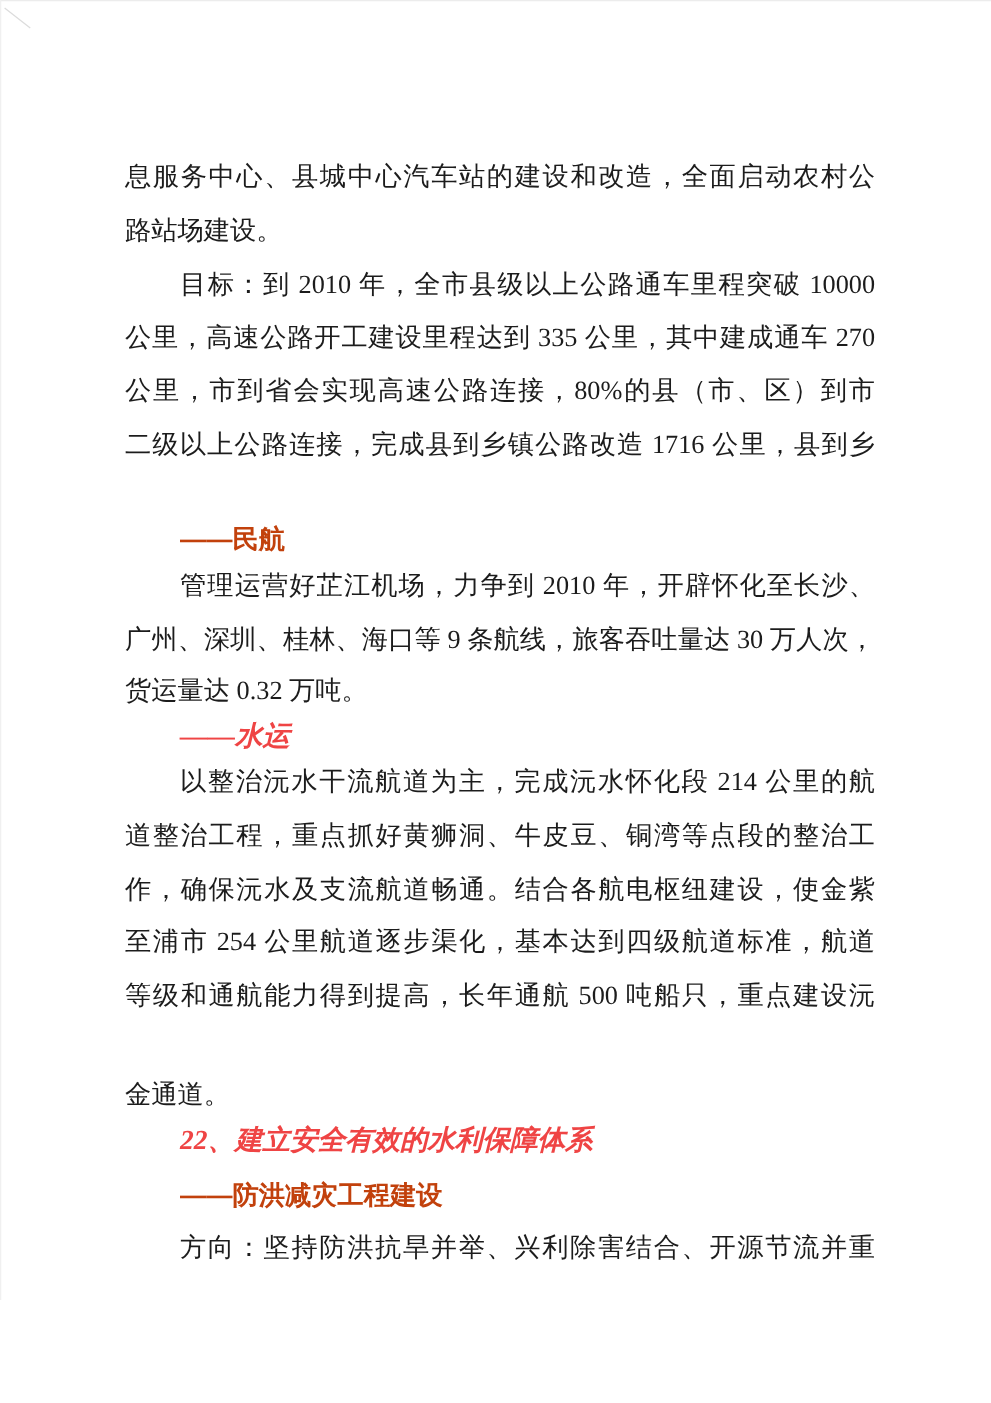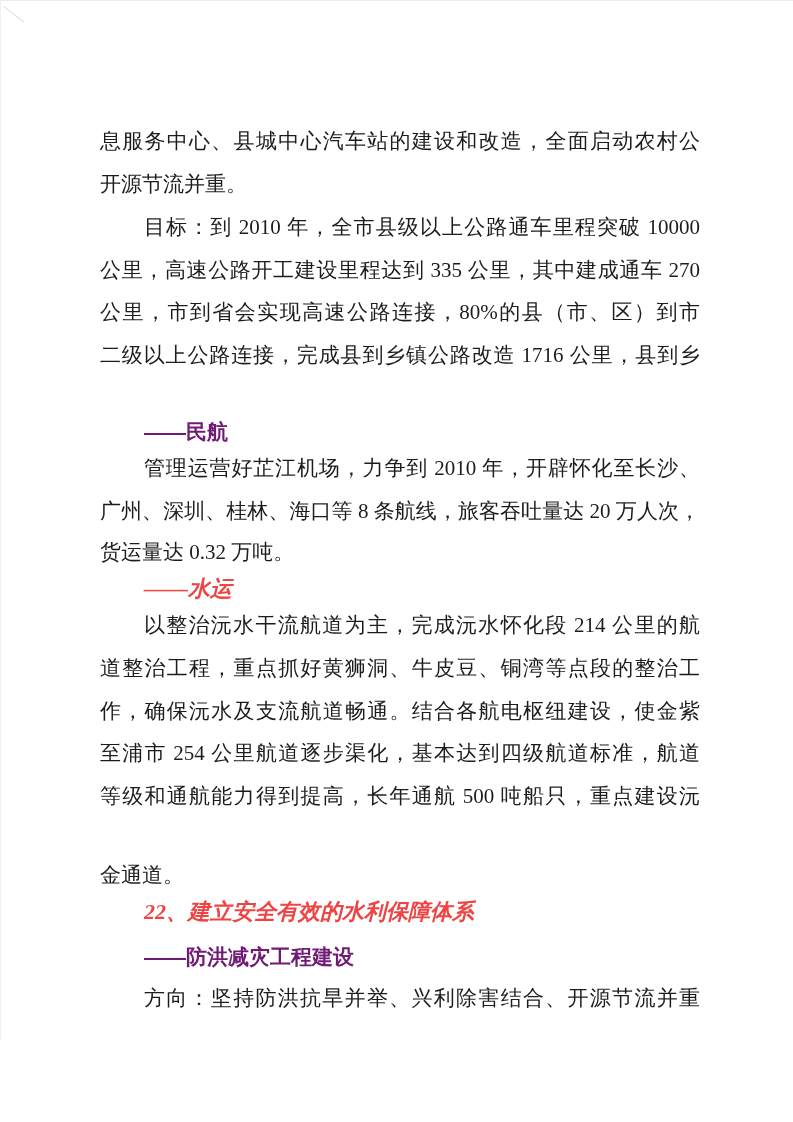--- a/index.html
+++ b/index.html
@@ -50,21 +50,21 @@
   .fill {
     text-align-last: justify;
   }
   .indent {
     padding-left: 44px;
   }
   .heading-hei {
     font-family: "Liberation Sans", "DejaVu Sans", sans-serif;
     font-weight: bold;
     font-size: 21px;
-    color: #701a75;
+    color: #c2410c;
   }
   .heading-kai {
     font-family: "Liberation Serif", "DejaVu Serif", serif;
     font-weight: bold;
     font-style: italic;
     font-size: 22px;
     color: #ef4444;
   }
   .page-number {
     position: absolute;
@@ -78,28 +78,28 @@
 </style>
 </head>
 <body>
 
 <div class="page">
   <div class="edge-top"></div>
   <div class="edge-left"></div>
   <div class="scratch"></div>
 
   <div class="line fill" style="top:126px">息服务中心、县城中心汽车站的建设和改造，全面启动农村公</div>
-  <div class="line" style="top:169px">开源节流并重。</div>
+  <div class="line" style="top:169px">路站场建设。</div>
   <div class="line fill indent" style="top:212px">目标：到 2010 年，全市县级以上公路通车里程突破 10000</div>
   <div class="line fill" style="top:255px">公里，高速公路开工建设里程达到 335 公里，其中建成通车 270</div>
   <div class="line fill" style="top:297px">公里，市到省会实现高速公路连接，80%的县（市、区）到市</div>
   <div class="line fill" style="top:340px">二级以上公路连接，完成县到乡镇公路改造 1716 公里，县到乡</div>
   <div class="line indent heading-hei" style="top:417px">——民航</div>
   <div class="line fill indent" style="top:453px">管理运营好芷江机场，力争到 2010 年，开辟怀化至长沙、</div>
-  <div class="line fill" style="top:496px">广州、深圳、桂林、海口等 8 条航线，旅客吞吐量达 20 万人次，</div>
+  <div class="line fill" style="top:496px">广州、深圳、桂林、海口等 9 条航线，旅客吞吐量达 30 万人次，</div>
   <div class="line" style="top:537px">货运量达 0.32 万吨。</div>
   <div class="line indent heading-kai" style="top:574px">——水运</div>
   <div class="line fill indent" style="top:610px">以整治沅水干流航道为主，完成沅水怀化段 214 公里的航</div>
   <div class="line fill" style="top:653px">道整治工程，重点抓好黄狮洞、牛皮豆、铜湾等点段的整治工</div>
   <div class="line fill" style="top:696px">作，确保沅水及支流航道畅通。结合各航电枢纽建设，使金紫</div>
   <div class="line fill" style="top:738px">至浦市 254 公里航道逐步渠化，基本达到四级航道标准，航道</div>
   <div class="line fill" style="top:781px">等级和通航能力得到提高，长年通航 500 吨船只，重点建设沅</div>
   <div class="line" style="top:860px">金通道。</div>
   <div class="line indent heading-kai" style="top:897px">22、建立安全有效的水利保障体系</div>
   <div class="line indent heading-hei" style="top:942px">——防洪减灾工程建设</div>

